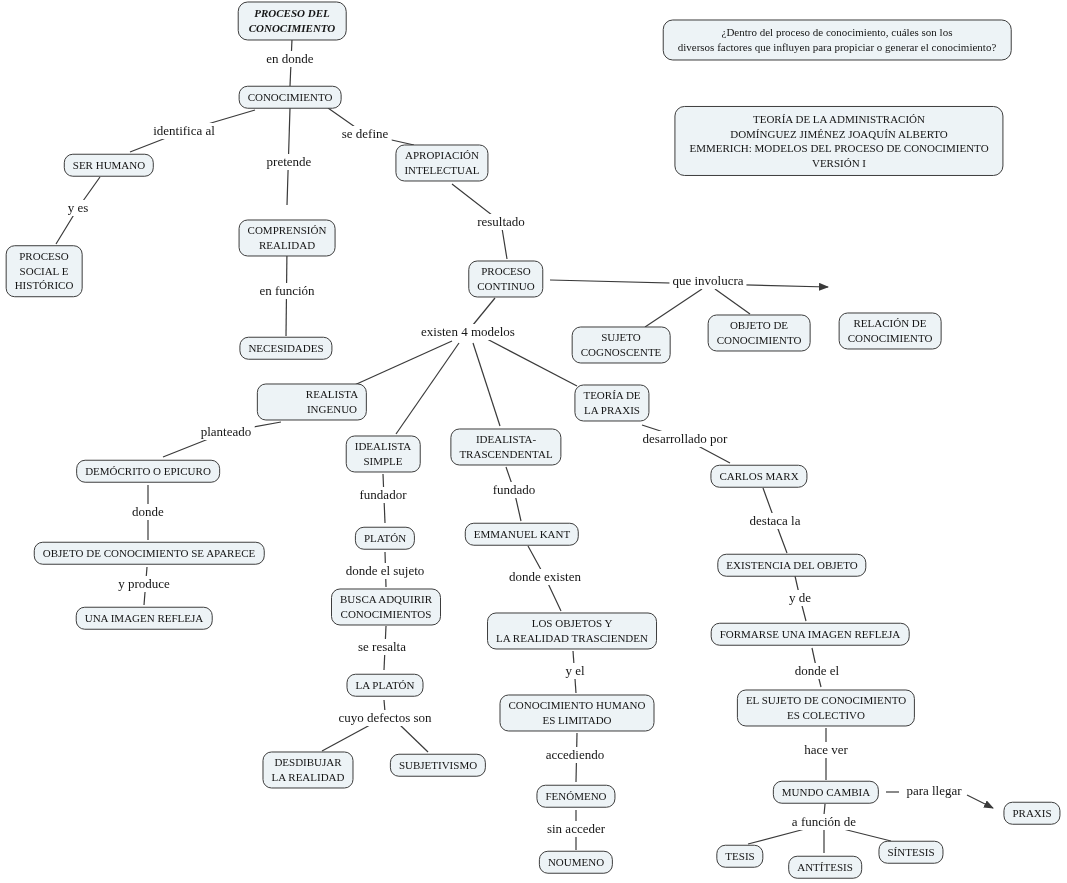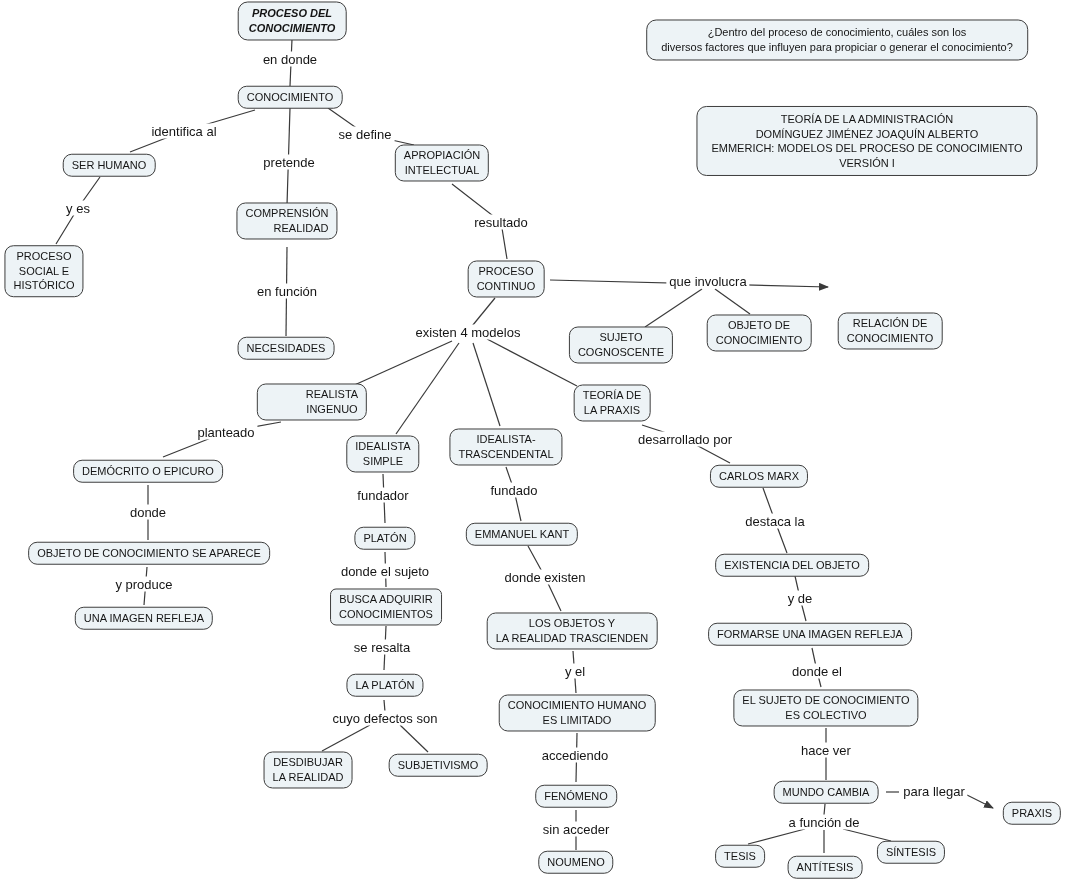--- a/index.html
+++ b/index.html
@@ -5,21 +5,21 @@
   :root{
     --node-fill:#edf3f6;
     --node-border:#3d3d3d;
     --line:#3a3a3a;
     --text:#151515;
     --bg:#ffffff;
   }
   html,body{margin:0;padding:0;background:var(--bg);}
   .stage{
     position:relative;width:1067px;height:883px;background:var(--bg);
-    font-family:Liberation Sans, sans-serif;overflow:hidden;
+    font-family:Liberation Serif, serif;overflow:hidden;
   }
   .edges{position:absolute;left:0;top:0;width:1067px;height:883px;}
   .node{
     position:absolute;transform:translate(-50%,-50%);
     background:var(--node-fill);border:1px solid var(--node-border);
     border-radius:9px;padding:3px 8px;
     font-size:11px;line-height:1.32;color:var(--text);
     text-align:center;white-space:pre;
   }
   .node.title{font-weight:700;font-style:italic;border-radius:10px;padding:4px 10px;}
@@ -81,30 +81,30 @@
         <polyline points="805,829 748,844" fill="none" stroke="#3a3a3a" stroke-width="1.2"></polyline>
         <polyline points="824,830 824,853" fill="none" stroke="#3a3a3a" stroke-width="1.2"></polyline>
         <polyline points="843,829 891,841" fill="none" stroke="#3a3a3a" stroke-width="1.2"></polyline>
       </g>
   </svg>
   <div>
       <div class="node title" style="left: 292px; top: 21px;">PROCESO DEL
 CONOCIMIENTO</div>
       <div class="node panel" style="left: 837px; top: 40px;">¿Dentro del proceso de conocimiento, cuáles son los
 diversos factores que influyen para propiciar o generar el conocimiento?</div>
-      <div class="node panel" style="left: 839px; top: 141px; margin-left: 28px;">TEORÍA DE LA ADMINISTRACIÓN
+      <div class="node panel" style="left: 839px; top: 141px;">TEORÍA DE LA ADMINISTRACIÓN
 DOMÍNGUEZ JIMÉNEZ JOAQUÍN ALBERTO
 EMMERICH: MODELOS DEL PROCESO DE CONOCIMIENTO
 VERSIÓN I</div>
       <div class="node" style="left: 290px; top: 97px;">CONOCIMIENTO</div>
       <div class="node" style="left: 109px; top: 165px;">SER HUMANO</div>
       <div class="node" style="left: 44px; top: 271px;">PROCESO
 SOCIAL E
 HISTÓRICO</div>
-      <div class="node" style="left: 287px; top: 221px; text-align: right;">COMPRENSIÓN
+      <div class="node" style="left: 287px; top: 238px;">COMPRENSIÓN
 REALIDAD</div>
       <div class="node" style="left: 286px; top: 348px;">NECESIDADES</div>
       <div class="node" style="left: 442px; top: 163px;">APROPIACIÓN
 INTELECTUAL</div>
       <div class="node" style="left: 506px; top: 279px;">PROCESO
 CONTINUO</div>
       <div class="node" style="left: 890px; top: 286px; margin-top: 45px;">RELACIÓN DE
 CONOCIMIENTO</div>
       <div class="node" style="left: 621px; top: 345px;">SUJETO
 COGNOSCENTE</div>
@@ -115,21 +115,21 @@
       <div class="node" style="left: 383px; top: 454px;">IDEALISTA
 SIMPLE</div>
       <div class="node" style="left: 506px; top: 447px;">IDEALISTA-
 TRASCENDENTAL</div>
       <div class="node" style="left: 612px; top: 403px;">TEORÍA DE
 LA PRAXIS</div>
       <div class="node" style="left: 148px; top: 471px;">DEMÓCRITO O EPICURO</div>
       <div class="node" style="left: 149px; top: 553px;">OBJETO DE CONOCIMIENTO SE APARECE</div>
       <div class="node" style="left: 144px; top: 618px;">UNA IMAGEN REFLEJA</div>
       <div class="node" style="left: 385px; top: 538px;">PLATÓN</div>
-      <div class="node" style="left: 386px; top: 607px; border-radius: 6px;">BUSCA ADQUIRIR
+      <div class="node" style="left: 386px; top: 607px;">BUSCA ADQUIRIR
 CONOCIMIENTOS</div>
       <div class="node" style="left: 385px; top: 685px;">LA PLATÓN</div>
       <div class="node" style="left: 308px; top: 770px;">DESDIBUJAR
 LA REALIDAD</div>
       <div class="node" style="left: 438px; top: 765px;">SUBJETIVISMO</div>
       <div class="node" style="left: 522px; top: 534px;">EMMANUEL KANT</div>
       <div class="node" style="left: 572px; top: 631px;">LOS OBJETOS Y
 LA REALIDAD TRASCIENDEN</div>
       <div class="node" style="left: 577px; top: 713px;">CONOCIMIENTO HUMANO
 ES LIMITADO</div>

